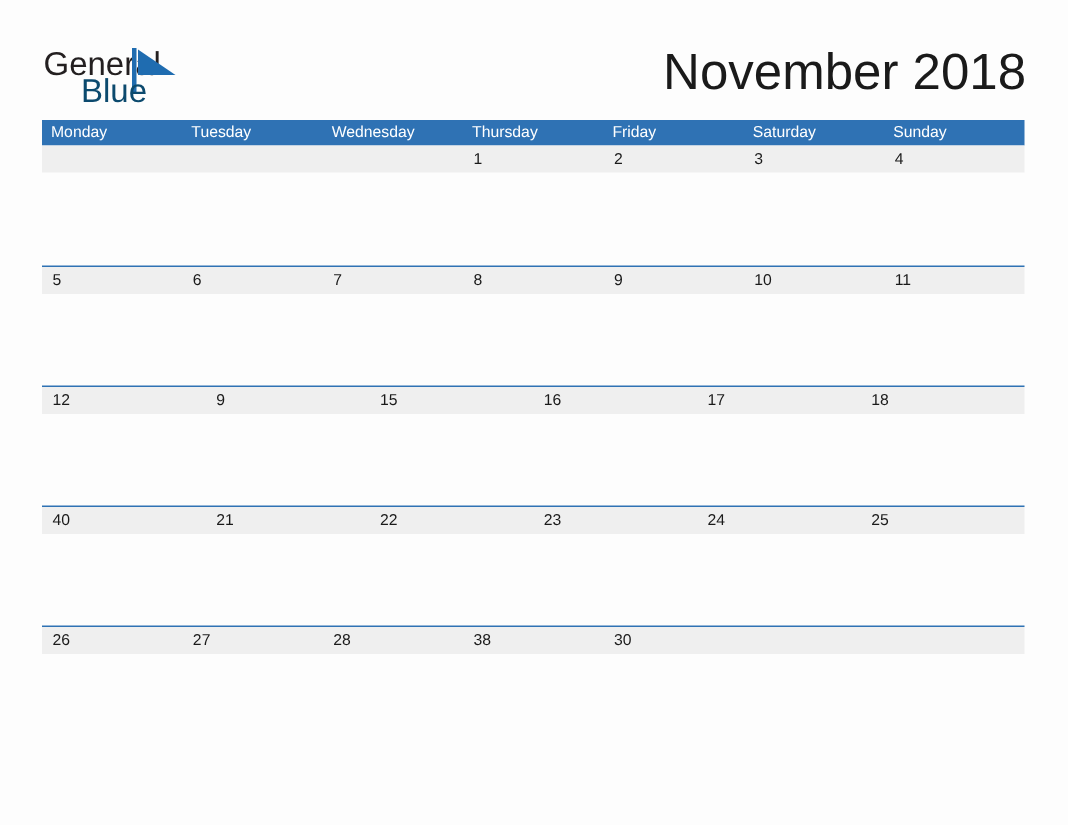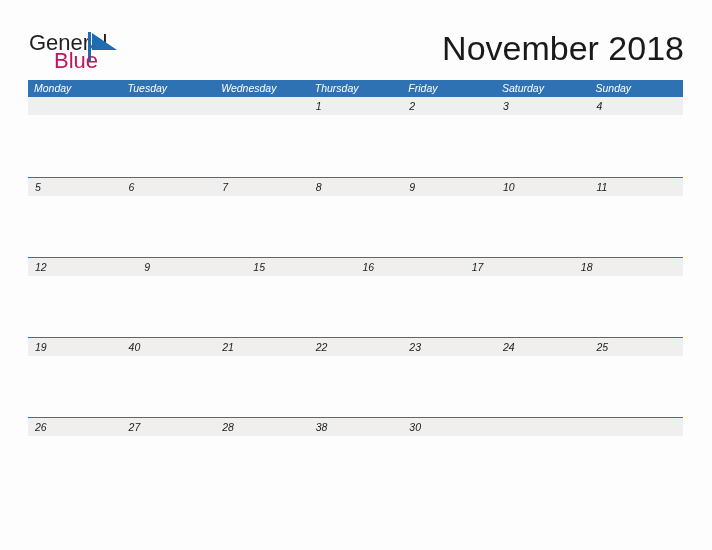--- a/index.html
+++ b/index.html
@@ -39,21 +39,21 @@
     letter-spacing: 0px;
     color: #231f20;
     line-height: 24px;
     white-space: nowrap;
   }
   .logo-blue {
     position: absolute;
     left: 25px;
     top: 18px;
     font-size: 22px;
-    color: #be185d;
+    color: #0c4a6e;
     line-height: 24px;
     white-space: nowrap;
     text-align: center;
   }
   .logo-flag {
     position: absolute;
     left: 59px;
     top: 1px;
     width: 30px;
     height: 30px;
@@ -70,21 +70,20 @@
     line-height: 40px;
     white-space: nowrap;
   }
 
   
   .calendar {
     position: absolute;
     left: 28px;
     top: 80px;
     width: 655px;
-    font-style: italic;
   }
 
   .weekday-header {
     display: flex;
     width: 100%;
     height: 17px;
     background: #2f72b4;
   }
   .weekday-cell {
     flex: 1 1 0;
@@ -241,21 +240,20 @@
       <div class="day-body-cell"></div>
       <div class="day-body-cell"></div>
       <div class="day-body-cell"></div>
       <div class="day-body-cell"></div>
     </div>
   </div>
 
   <div class="week-row">
     <div class="rule"></div>
     <div class="date-band">
-      <div class="date-cell">19</div>
       <div class="date-cell">40</div>
       <div class="date-cell">21</div>
       <div class="date-cell">22</div>
       <div class="date-cell">23</div>
       <div class="date-cell">24</div>
       <div class="date-cell">25</div>
     </div>
     <div class="day-body">
       <div class="day-body-cell"></div>
       <div class="day-body-cell"></div>

